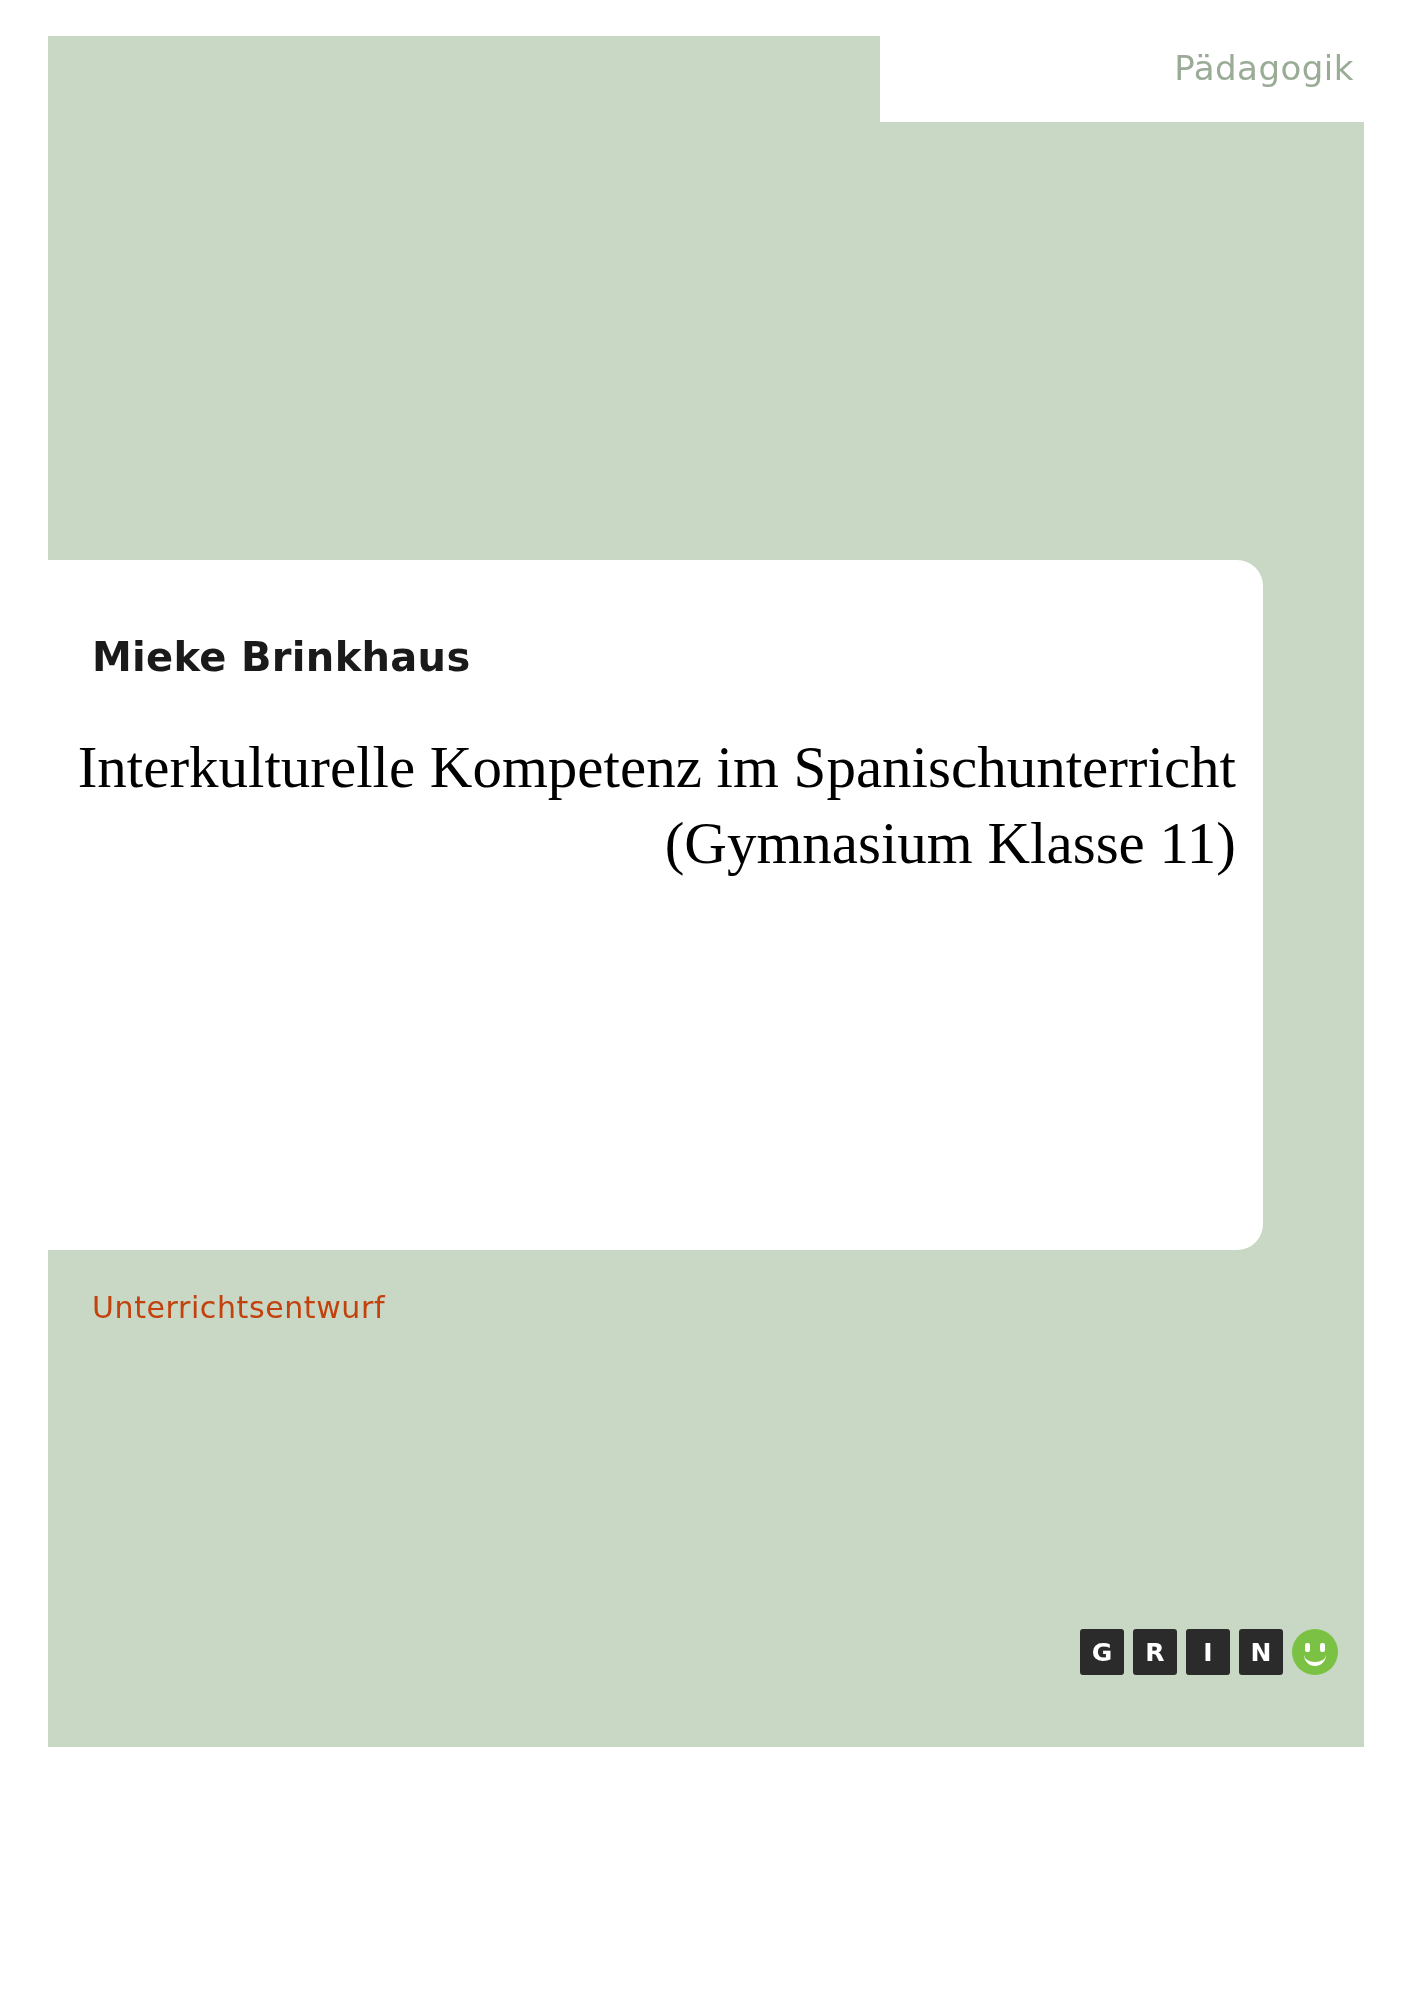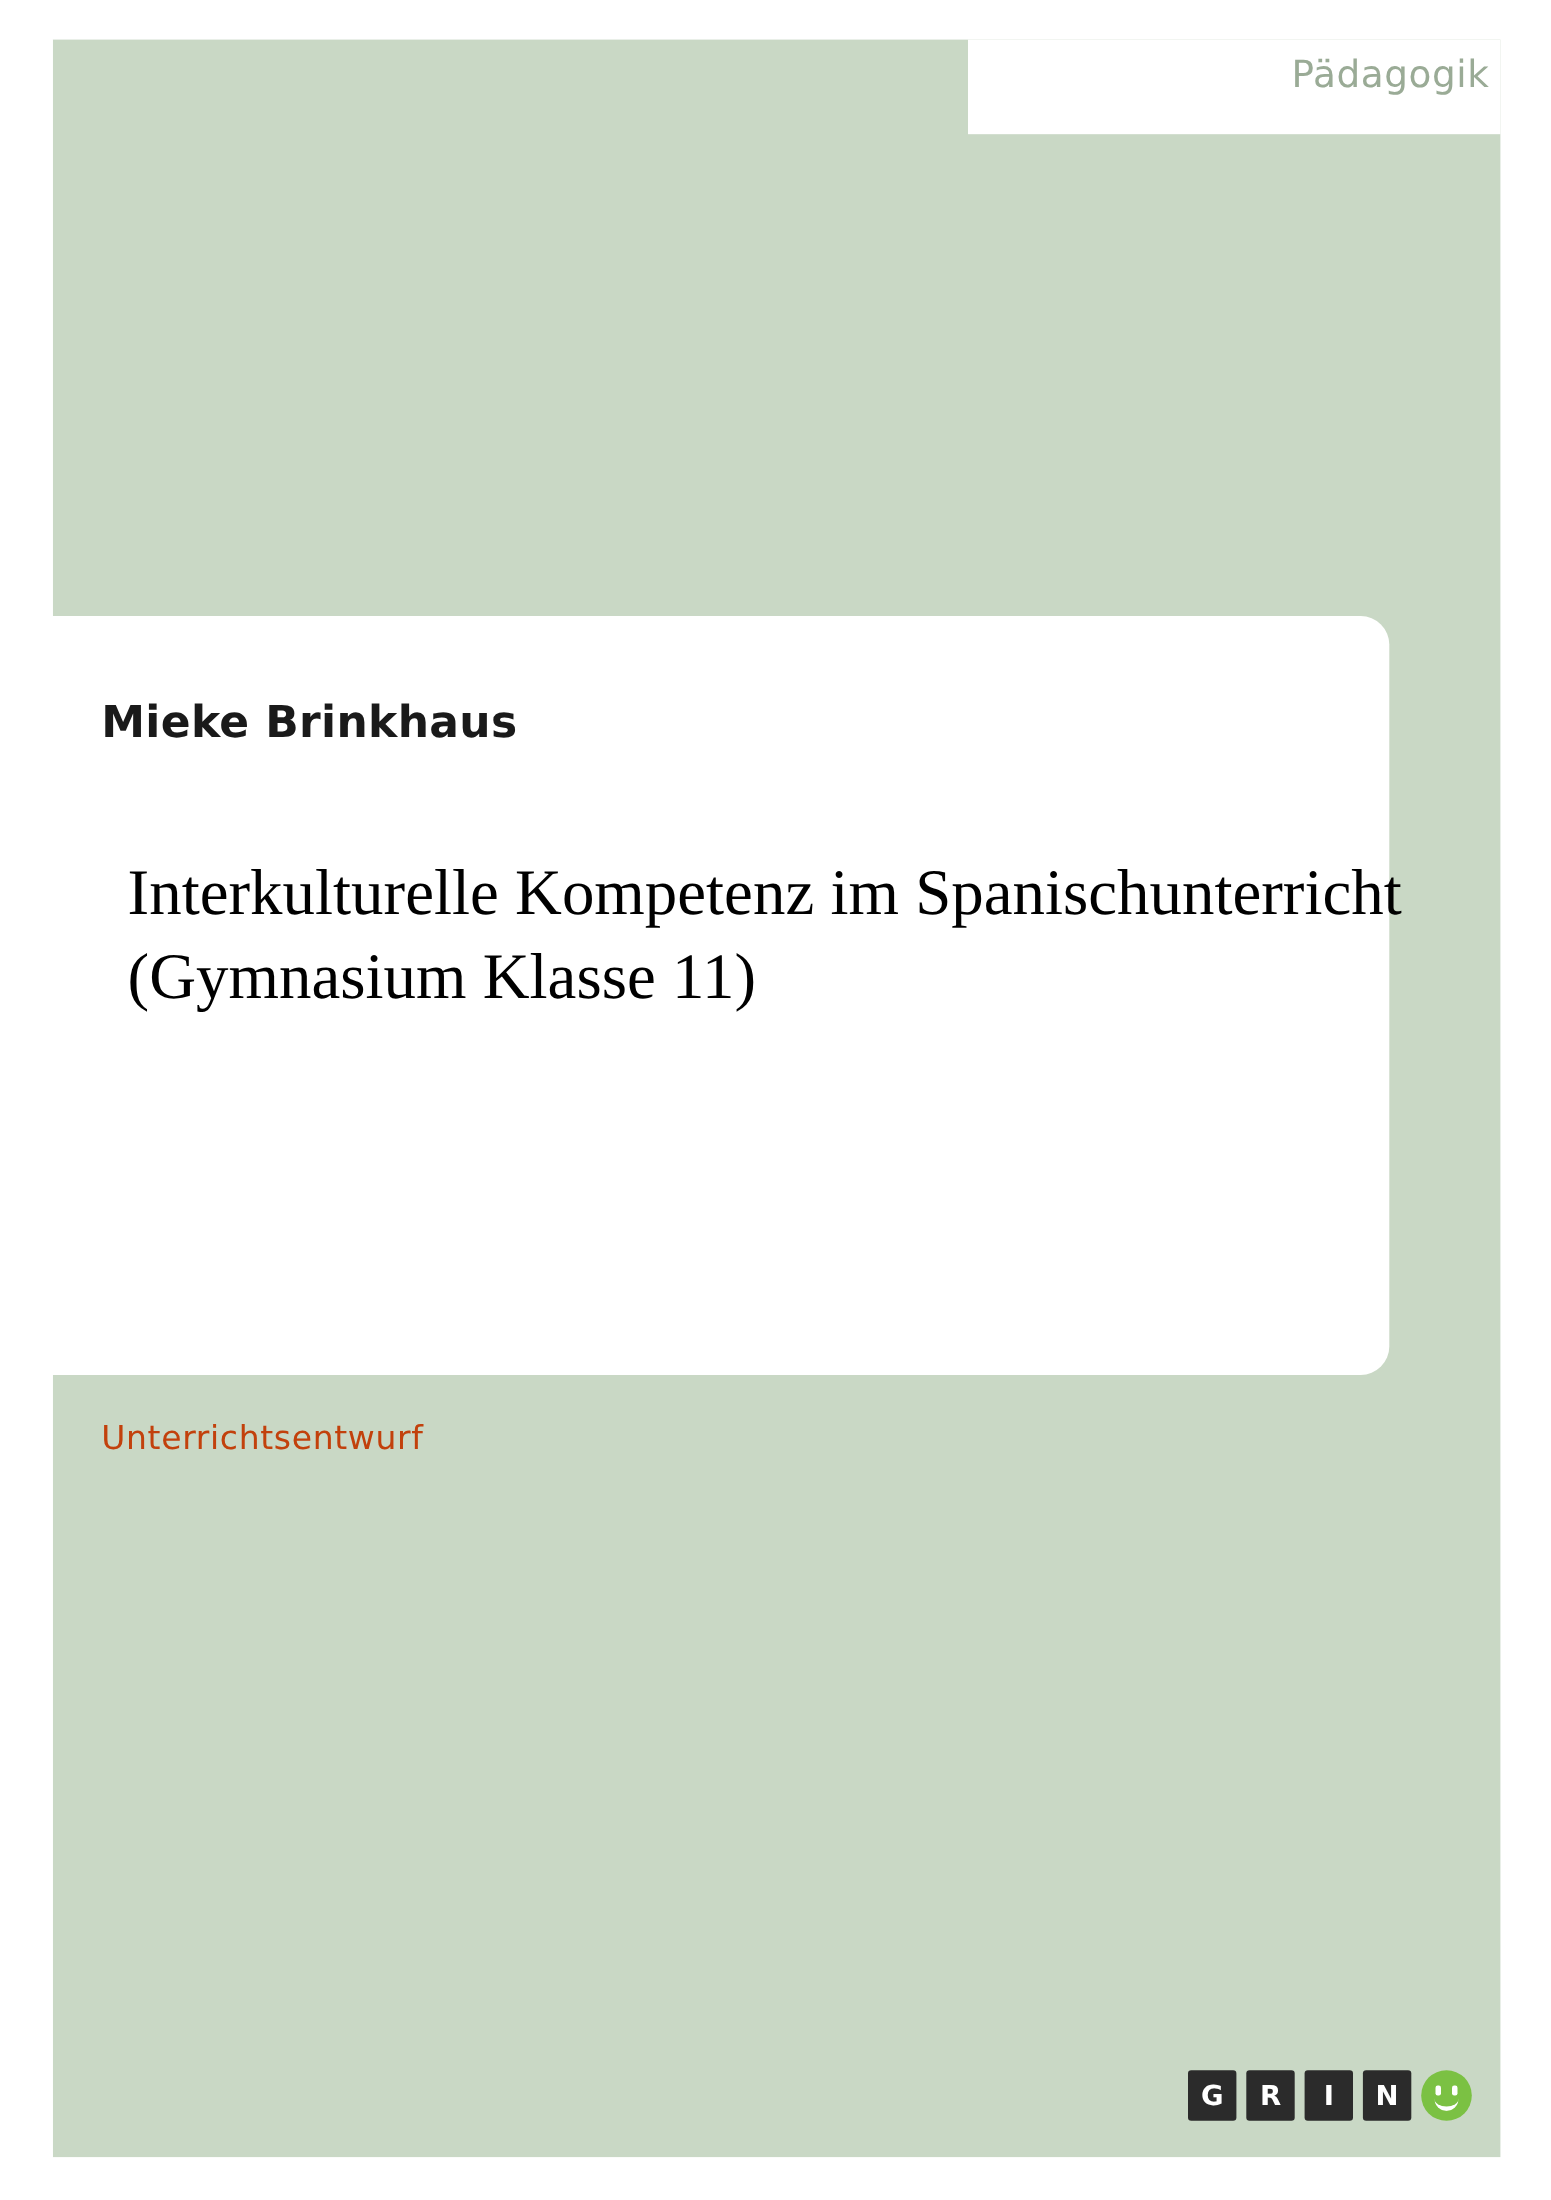--- a/index.html
+++ b/index.html
@@ -10,23 +10,24 @@
     width: 1410px;
     height: 2000px;
     background: #ffffff;
     font-family: "Liberation Sans", sans-serif;
     overflow: hidden;
   }
 
   .cover {
     position: relative;
     width: 1410px;
-    height: 2000px;
+    height: 1747px;
     background: #ffffff;
     overflow: hidden;
+    text-align: right;
   }
 
   
   .green-main {
     position: absolute;
     left: 48px;
     top: 36px;
     width: 1316px;
     height: 1925px;
     background: #c9d8c5;
@@ -79,27 +80,26 @@
     font-weight: bold;
     color: #1a1a1a;
     font-family: "DejaVu Sans", sans-serif;
     letter-spacing: 0.3px;
     margin-top: 34px;
   }
 
   .title {
     position: absolute;
     left: 76px;
-    top: 774px;
+    top: 730px;
     width: 1160px;
     font-family: "Liberation Serif", serif;
     font-size: 59px;
     line-height: 1.28;
     color: #000000;
-    margin-left: 40px;
   }
 
   .subtitle {
     position: absolute;
     left: 78px;
     top: 990px;
     width: 1100px;
     font-family: "Liberation Serif", serif;
     font-size: 33px;
     line-height: 1.42;

